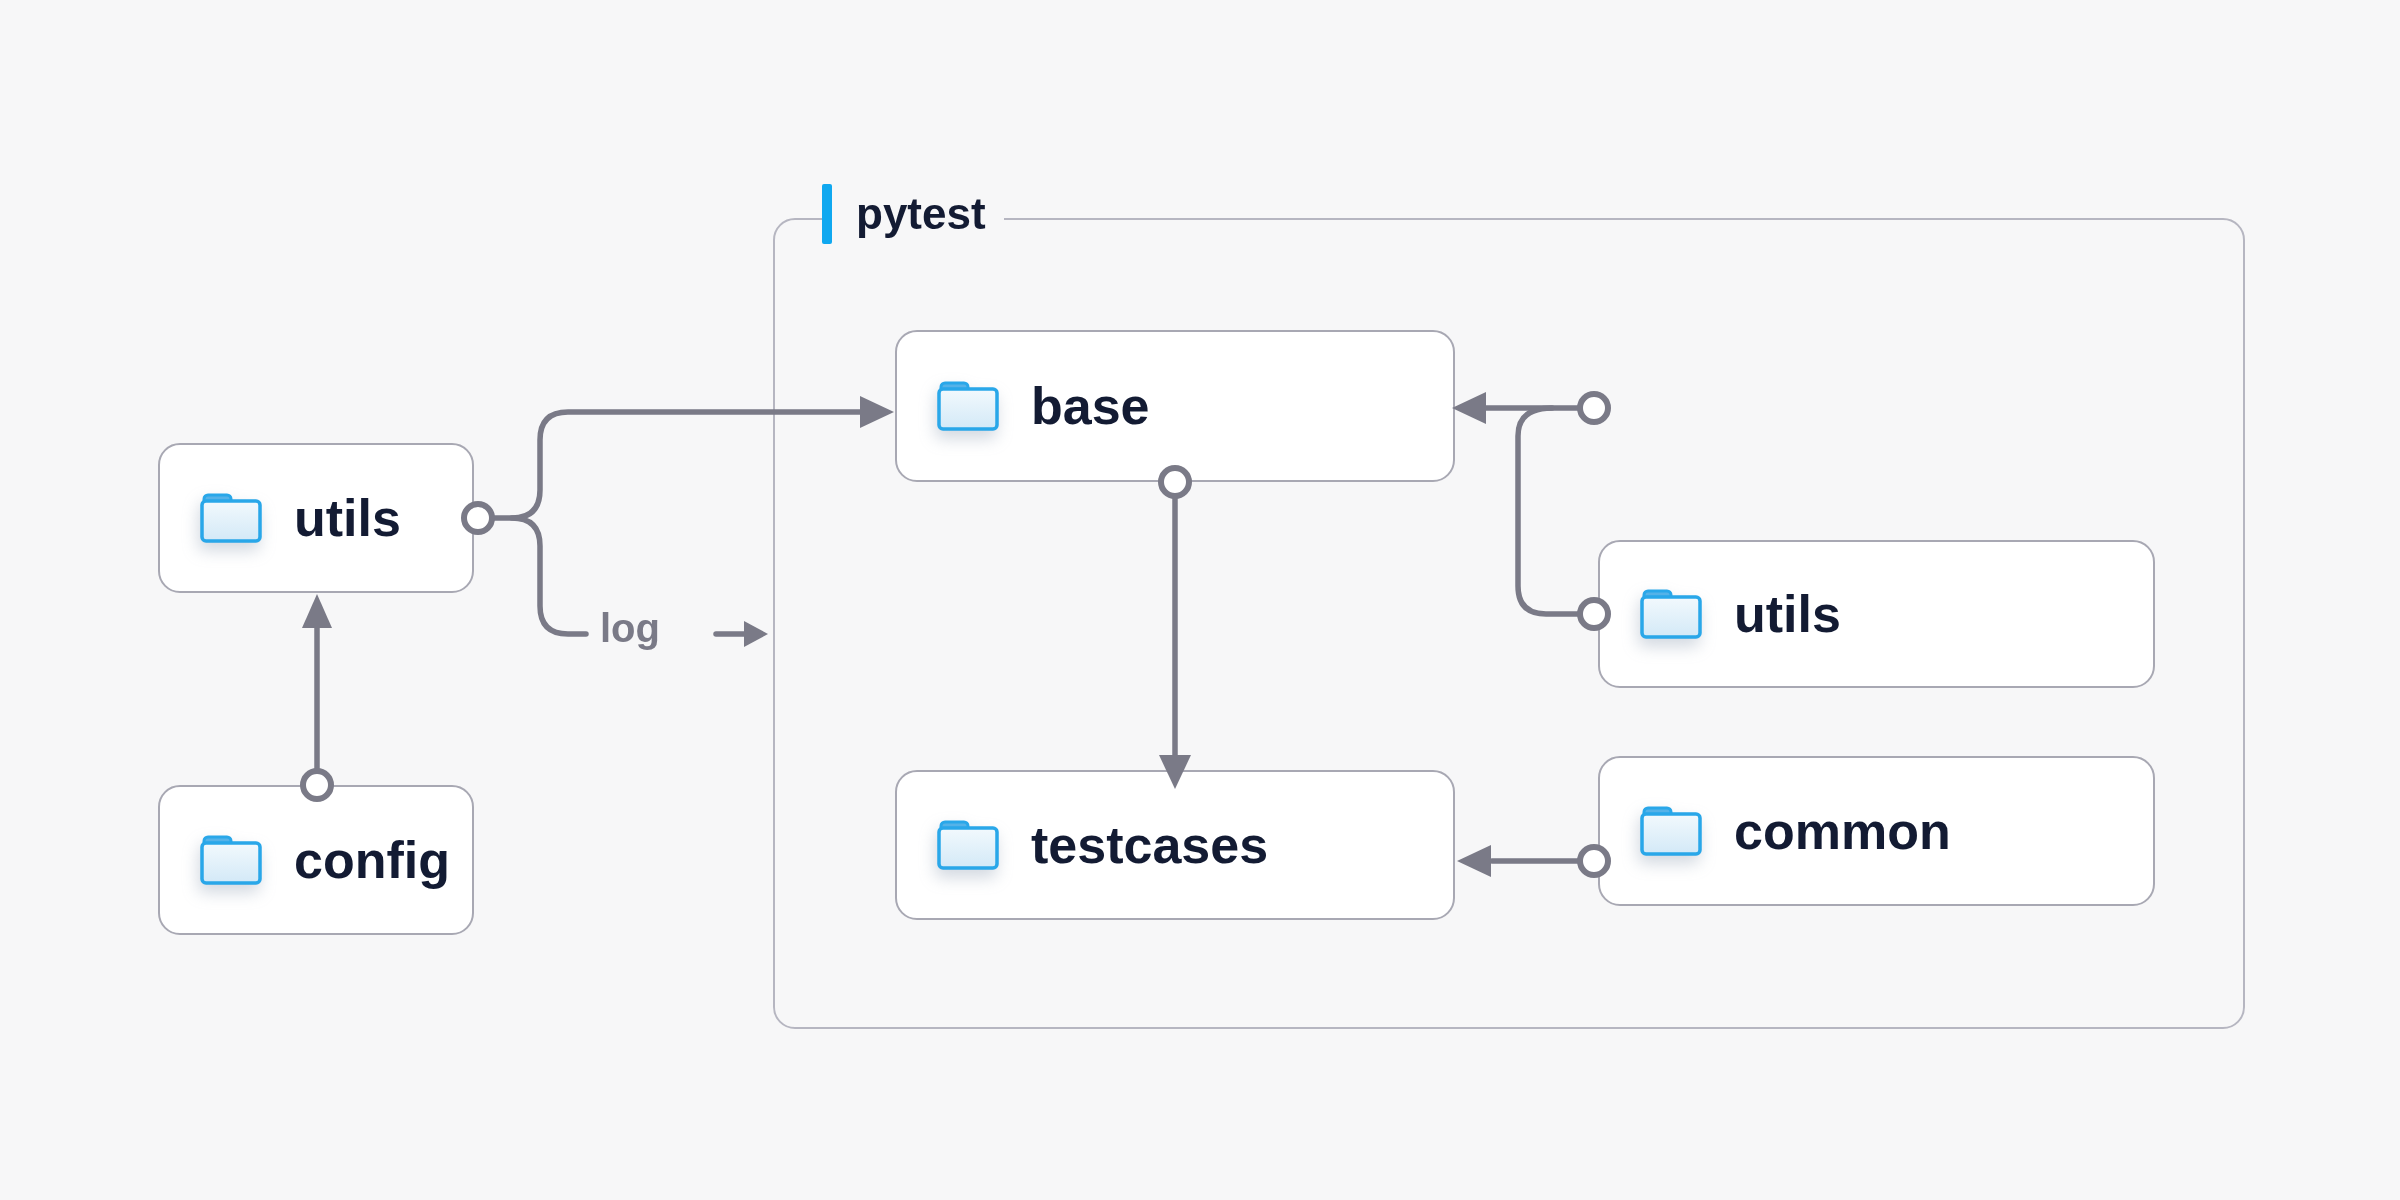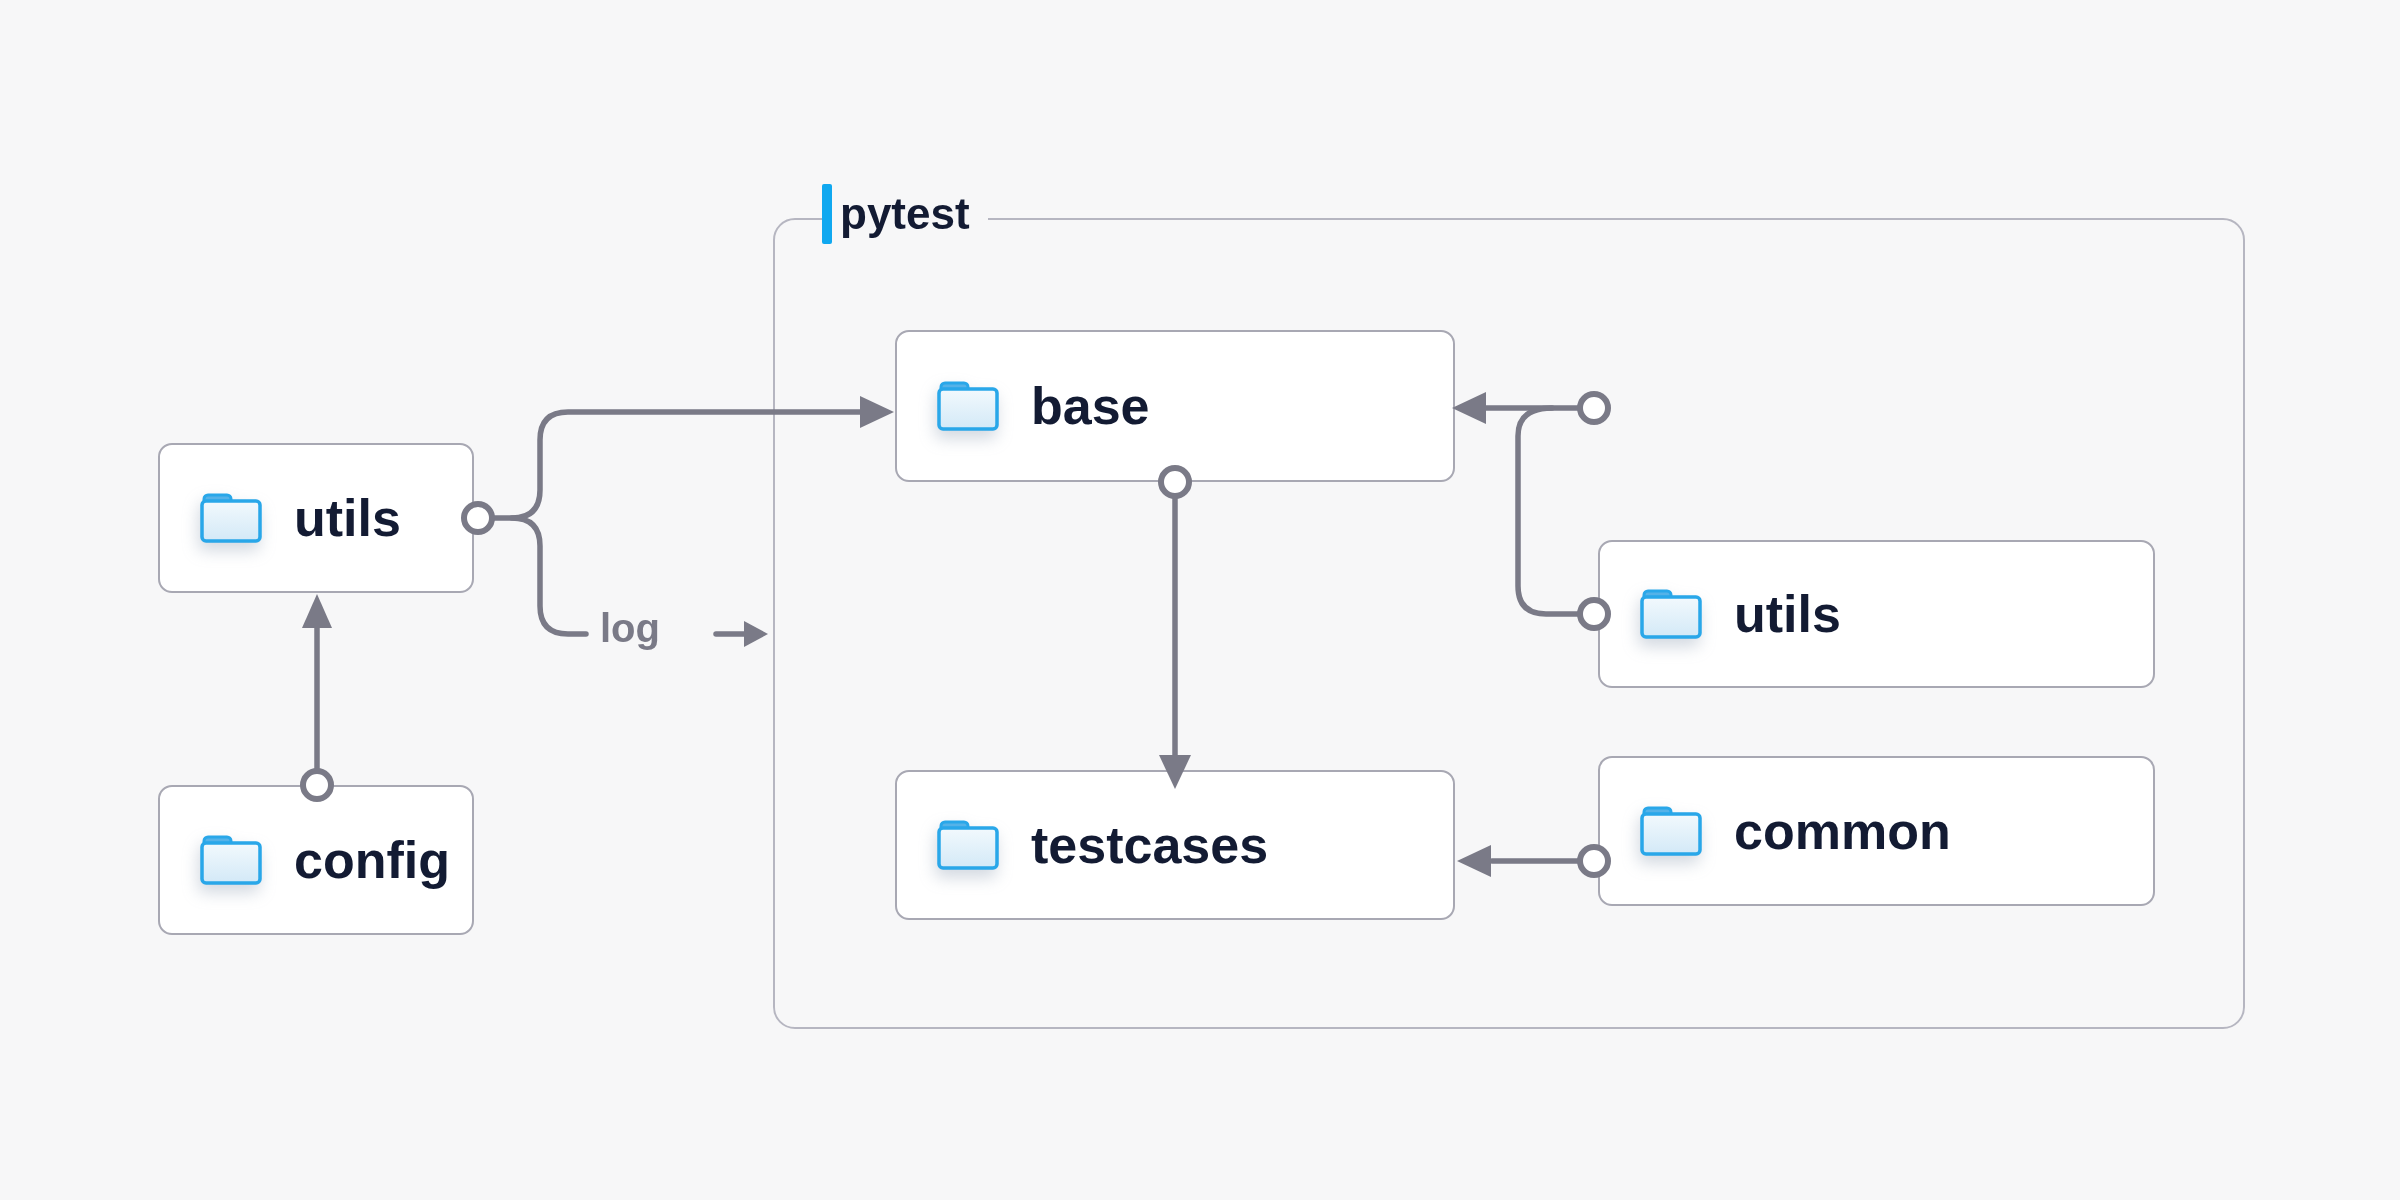--- a/index.html
+++ b/index.html
@@ -7,27 +7,27 @@
     position:relative;width:2400px;height:1200px;background:#f7f7f8;
     font-family:"Liberation Sans", sans-serif;overflow:hidden;
   }
   .group-box{
     position:absolute;left:773px;top:218px;width:1472px;height:811px;
     border:2.5px solid #b6b6c1;border-radius:22px;box-sizing:border-box;
     background:transparent;
   }
   .group-label{
     position:absolute;left:822px;top:183px;height:62px;
-    display:flex;align-items:center;gap:8px;
+    display:flex;align-items:center;gap:24px;
     background:#f7f7f8;padding-right:18px;z-index:3;
   }
   .group-bar{width:10px;height:60px;background:#10a8f0;border-radius:2px;}
   .group-title{font-size:44px;font-weight:700;color:#131b33;line-height:1;}
   .node{
-    position:absolute;background:#ffffff;border:2.5px solid #a8a8b3;border-radius:14px;
+    position:absolute;background:#ffffff;border:2.5px solid #a8a8b3;border-radius:22px;
     box-sizing:border-box;display:flex;align-items:center;gap:30px;padding-left:38px;
     z-index:1;
   }
   .node-label{font-size:52px;font-weight:700;color:#131b33;line-height:1;white-space:nowrap;}
   .folder{filter:drop-shadow(-2px 8px 8px rgba(110,130,155,0.30));flex:0 0 auto;}
   .log-label{
     position:absolute;left:600px;top:608px;font-size:40px;font-weight:700;
     color:#7a7a87;line-height:1;z-index:2;
   }
   .wires{position:absolute;left:0;top:0;z-index:2;pointer-events:none;}

